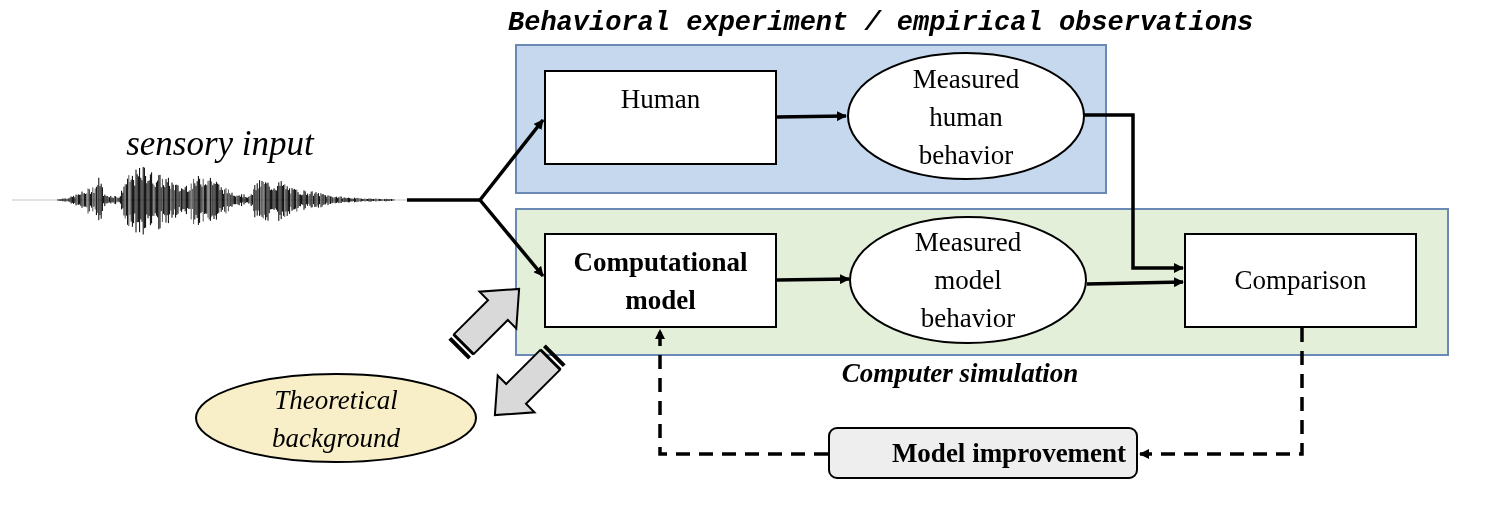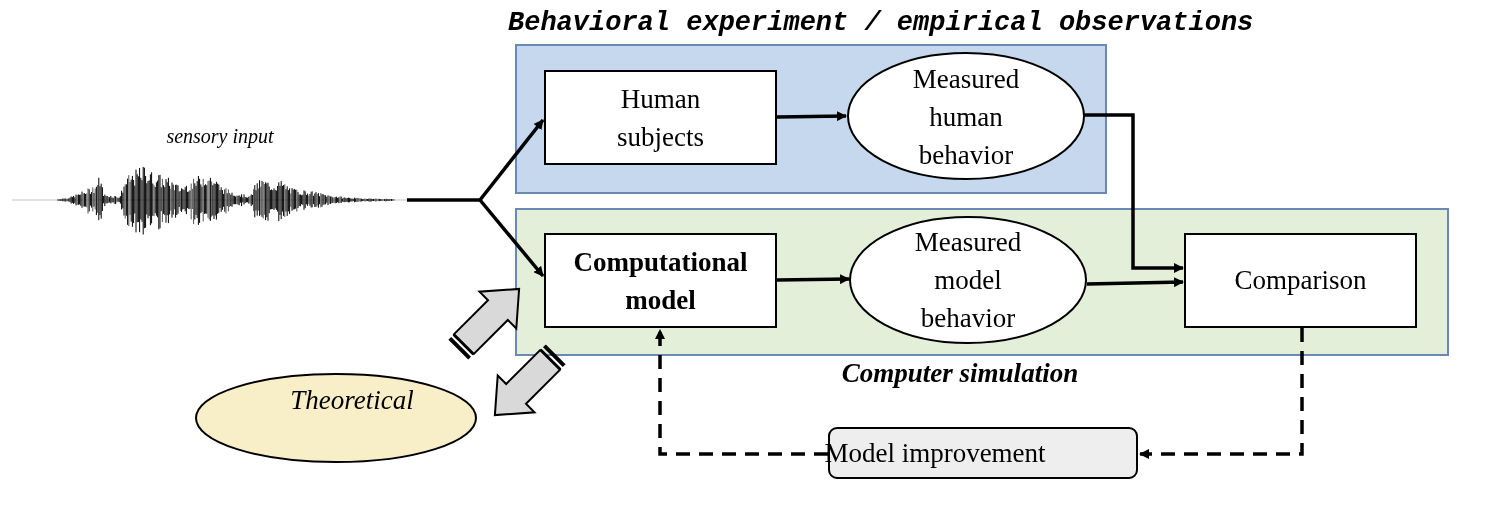--- a/index.html
+++ b/index.html
@@ -336,25 +336,24 @@
   </g>
   <g transform="translate(526,384) rotate(135)">
     <path d="M-34,-14 L14,-14 L14,-26 L44,0 L14,26 L14,14 L-34,14 Z" fill="#d9d9d9" stroke="#000" stroke-width="2"></path>
     <rect x="-42" y="-14" width="4" height="28" fill="#000"></rect>
     <rect x="-36" y="-14" width="2.5" height="28" fill="#000"></rect>
   </g>
 </svg>
 
 <div class="lbl title-bold" style="left:508px; top:10px; width:632px; white-space:nowrap;font-family:Liberation Mono, monospace;">Behavioral experiment / empirical observations</div>
 <div class="lbl title-bold" style="left:800px; top:360px; width:320px;">Computer simulation</div>
-<div class="lbl italic" style="left:110px; top:126px; width:220px; font-size:20px;">sensory input</div>
+<div class="lbl italic" style="left:110px; top:126px; width:220px; font-size:35px;">sensory input</div>
 
 <div class="lbl node-text" style="left:545px; top:80px; width:231px;">
   <div>Human</div>
-  <div>subjects</div>
 </div>
 
 <div class="lbl node-text" style="left:848px; top:60px; width:236px;">
   <div>Measured</div>
   <div>human</div>
   <div>behavior</div>
 </div>
 
 <div class="lbl node-text" style="left:545px; top:243px; width:231px;font-weight:bold;">
   <div>Computational</div>
@@ -362,17 +361,18 @@
 </div>
 
 <div class="lbl node-text" style="left:850px; top:223px; width:236px;">
   <div>Measured</div>
   <div>model</div>
   <div>behavior</div>
 </div>
 
 <div class="lbl node-text" style="left:1185px; top:261px; width:231px;">Comparison</div>
 
-<div class="lbl node-text" style="left:781px; top:434px; width:308px;">Model improvement</div>
-
-<div class="lbl node-text italic" style="left:212px; top:381px; width:280px;">
+<div class="lbl node-text" style="left:855px; top:434px; width:308px;font-weight:bold;">Model improvement</div>
+
+<div class="lbl node-text italic" style="left:196px; top:381px; width:280px;">
   <div>Theoretical</div>
+  <div>background</div>
 </div>
 
 </body></html>

